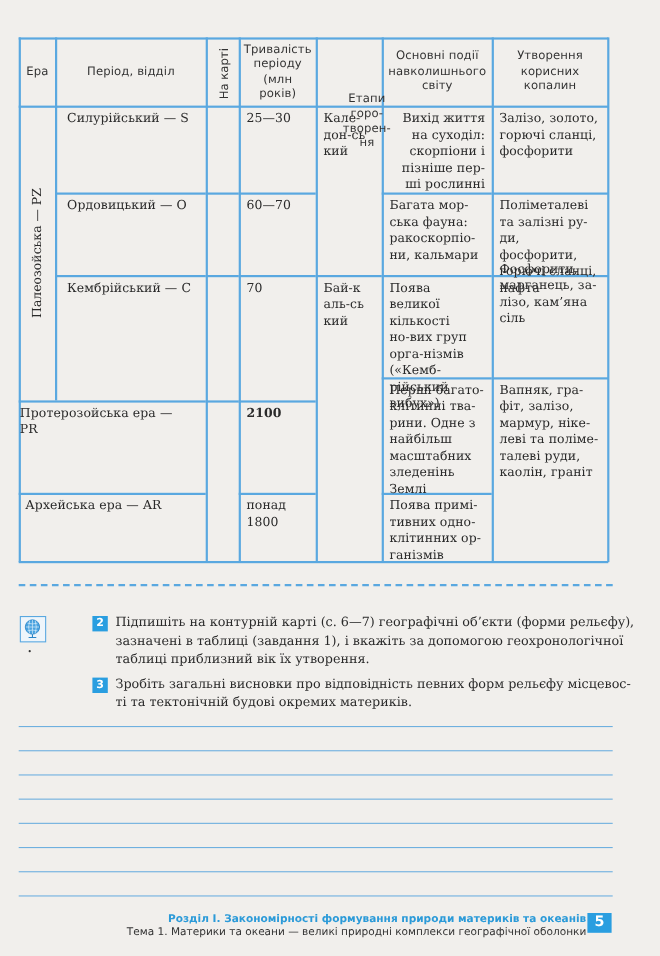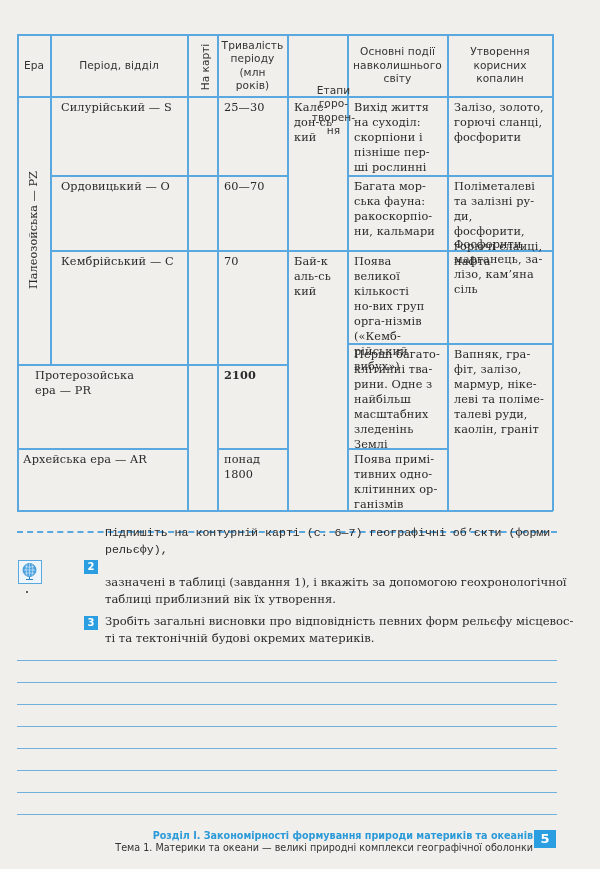--- a/index.html
+++ b/index.html
@@ -77,39 +77,39 @@
 <div class="cell hdr" style="left:348px;top:35px;width:99px;height:61px;padding:2px 8px;">Основні події навколишнього світу</div>
 <div class="cell hdr" style="left:448px;top:35px;width:104px;height:61px;padding:2px 18px;">Утворення корисних копалин</div>
 
 <div class="abs" style="left:18px;top:97px;width:32px;height:267px;">
   <div class="vert" style="left:-84px;top:125px;width:200px;height:16px;font-size:11.3px;line-height:16px;">Палеозойська — PZ</div>
 </div>
 
 <div class="cell" style="left:51px;top:97px;width:155px;padding:3px 10px;">Силурійський — S</div>
 <div class="abs" style="left:188px;top:97px;width:29px;height:78px;"></div>
 <div class="cell" style="left:218px;top:97px;width:69px;">25—30</div>
-<div class="cell" style="left:348px;top:97px;width:99px;">Вихід життя на суходіл: скорпіони і пізніше пер-ші рослинні</div>
+<div class="cell" style="left:348px;top:97px;width:99px;text-align:right;">Вихід життя на суходіл: скорпіони і пізніше пер-ші рослинні</div>
 <div class="cell" style="left:448px;top:97px;width:104px;">Залізо, золото, горючі сланці, фосфорити</div>
 
 <div class="cell" style="left:288px;top:97px;width:52px;word-break:break-all;">Кале-дон-ський</div>
 
 <div class="cell" style="left:51px;top:176px;width:136px;padding:3px 10px;">Ордовицький — O</div>
 <div class="abs" style="left:188px;top:176px;width:29px;height:74px;"></div>
 <div class="cell" style="left:218px;top:176px;width:69px;">60—70</div>
 <div class="cell" style="left:348px;top:176px;width:99px;">Багата мор-ська фауна: ракоскорпіо-ни, кальмари</div>
 <div class="cell" style="left:448px;top:176px;width:104px;">Поліметалеві та залізні ру-ди, фосфорити, горючі сланці, нафта</div>
 
 <div class="cell" style="left:51px;top:251px;width:136px;padding:3px 10px;">Кембрійський — C</div>
 <div class="abs" style="left:188px;top:251px;width:29px;height:113px;"></div>
 <div class="cell" style="left:218px;top:251px;width:69px;">70</div>
 <div class="cell" style="left:288px;top:251px;width:52px;word-break:break-all;">Бай-каль-ський</div>
 <div class="cell" style="left:348px;top:251px;width:89px;">Поява великої кількості но-вих груп орга-нізмів («Кемб-рійський вибух»)</div>
 <div class="cell" style="left:448px;top:234px;width:104px;">Фосфорити, марганець, за-лізо, кам’яна сіль</div>
 
-<div class="cell" style="left:18px;top:365px;width:142px;padding:3px 17px;">Протерозойська ера — PR</div>
+<div class="cell" style="left:18px;top:365px;width:142px;padding:3px 0;">Протерозойська ера — PR</div>
 <div class="abs" style="left:188px;top:365px;width:29px;height:145px;"></div>
 <div class="cell" style="left:218px;top:365px;width:69px;font-weight:bold;">2100</div>
 <div class="cell" style="left:348px;top:344px;width:99px;">Перші багато-клітинні тва-рини. Одне з найбільш масштабних зледенінь Землі</div>
 <div class="cell" style="left:448px;top:344px;width:104px;">Вапняк, гра-фіт, залізо, мармур, ніке-леві та поліме-талеві руди, каолін, граніт</div>
 
 <div class="cell" style="left:18px;top:449px;width:169px;padding:3px 5px;">Архейська ера — AR</div>
 <div class="cell" style="left:218px;top:449px;width:60px;">понад 1800</div>
 <div class="cell" style="left:348px;top:449px;width:99px;">Поява примі-тивних одно-клітинних ор-ганізмів</div>
 
 <div class="dash"></div>
@@ -117,21 +117,21 @@
 <div class="abs" style="left:18px;top:560px;width:24px;height:24px;border:1.5px solid #5aa8e0;background:#eef5fb;">
   <svg width="21" height="21" viewBox="0 0 21 21" style="position:absolute;left:0;top:0;">
     <circle cx="10.5" cy="9" r="6.5" fill="#4aa3e0" stroke="#2a85c8" stroke-width="0.8"></circle>
     <path d="M4.5 9 H16.5 M10.5 2.5 V15.5 M6 5.5 Q10.5 7 15 5.5 M6 12.5 Q10.5 11 15 12.5 M8 3 Q6 9 8 15 M13 3 Q15 9 13 15" stroke="#dff0fb" stroke-width="0.6" fill="none"></path>
     <path d="M10.5 15.5 V18 M7 18.5 H14" stroke="#2a85c8" stroke-width="1"></path>
   </svg>
 </div>
 <div class="abs" style="left:26px;top:591px;width:2px;height:2px;background:#333;border-radius:50%;"></div>
 
 <div class="task-num" style="left:84px;top:560px;">2</div>
-<div class="task-text" style="left:105px;top:524px;font-family:Liberation Mono, monospace;">Підпишіть на контурній карті (с. 6—7) географічні об’єкти (форми рельєфу),</div>
+<div class="task-text" style="left:105px;top:557px;">Підпишіть на контурній карті (с. 6—7) географічні об’єкти (форми рельєфу),</div>
 <div class="task-text" style="left:105px;top:574px;">зазначені в таблиці (завдання 1), і вкажіть за допомогою геохронологічної</div>
 <div class="task-text" style="left:105px;top:591px;">таблиці приблизний вік їх утворення.</div>
 
 <div class="task-num" style="left:84px;top:616px;">3</div>
 <div class="task-text" style="left:105px;top:613px;">Зробіть загальні висновки про відповідність певних форм рельєфу місцевос-</div>
 <div class="task-text" style="left:105px;top:630px;">ті та тектонічній будові окремих материків.</div>
 
 <div class="wline" style="top:660px;"></div>
 <div class="wline" style="top:682px;"></div>
 <div class="wline" style="top:704px;"></div>

